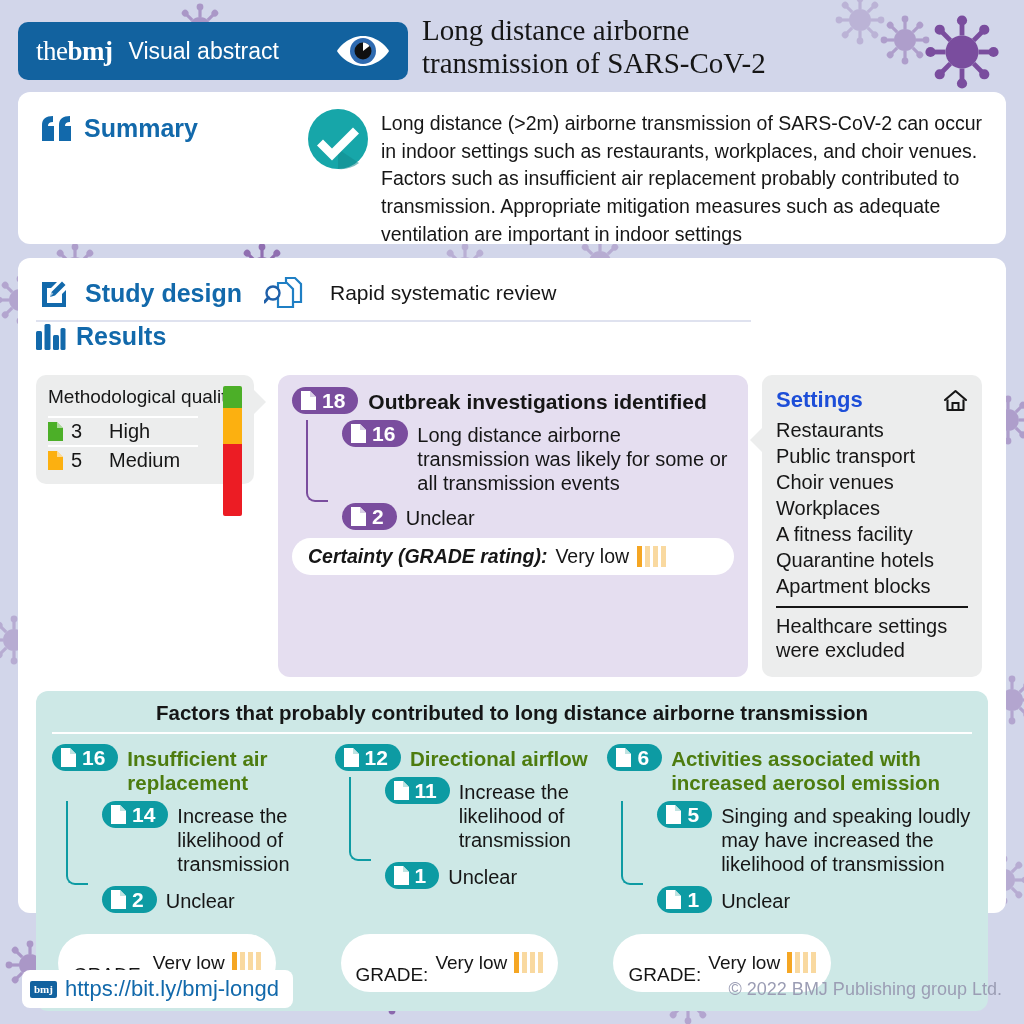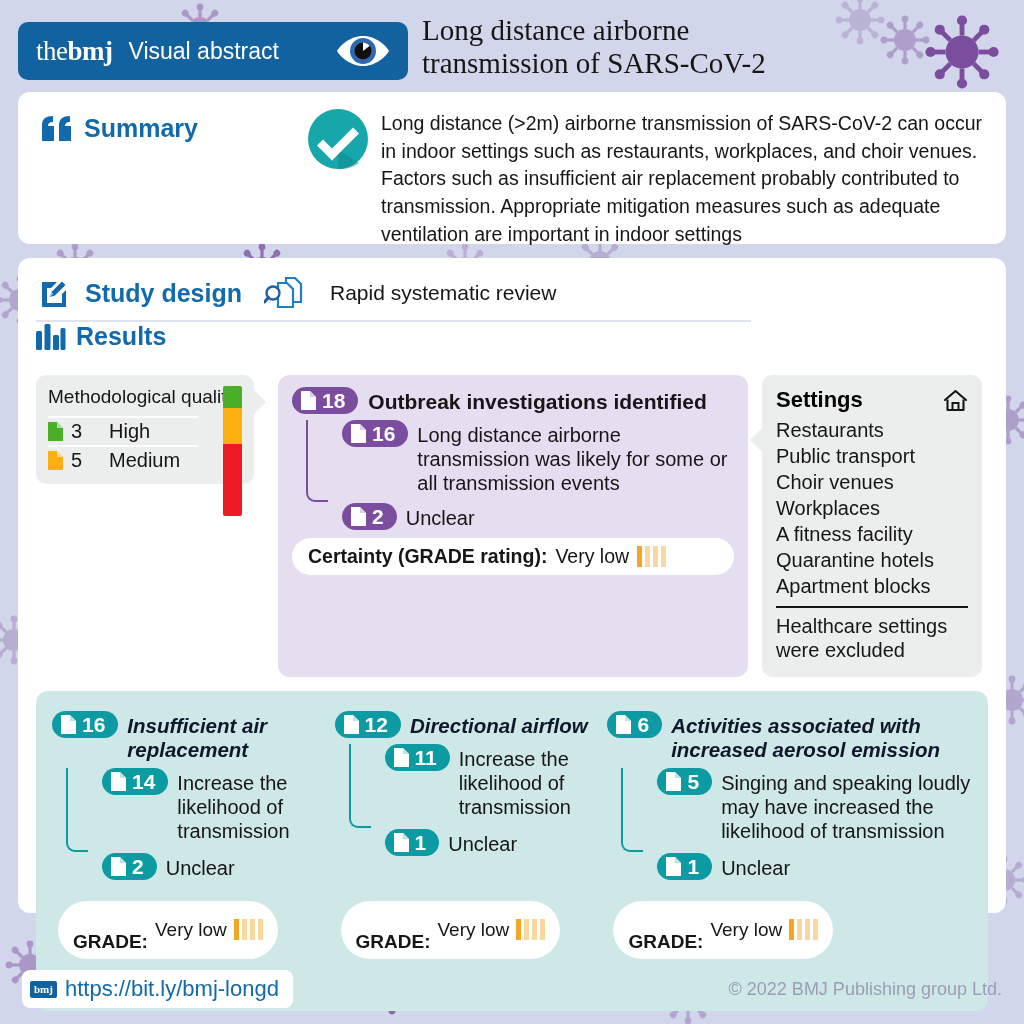--- a/index.html
+++ b/index.html
@@ -268,21 +268,21 @@
     background: #ffffff;
     border-radius: 999px;
     padding: 7px 16px;
     display: flex;
     align-items: center;
     gap: 8px;
     font-size: 19.5px;
     color: #161616;
     margin-top: 4px;
   }
-  .certainty-pill b { font-weight: bold; }
+  .certainty-pill b { font-weight: bold; font-style: italic; }
 
   .grade-bars { display: inline-flex; gap: 3px; align-items: center; }
   .grade-bars i { display: block; width: 5px; height: 21px; background: #f9d9a0; }
   .grade-bars i.on { background: #f5a623; }
 
   
   .settings-box {
     background: #eceded;
     border-radius: 10px;
     width: 220px;
@@ -300,21 +300,21 @@
     border-top: 13px solid transparent;
     border-bottom: 13px solid transparent;
     border-right: 13px solid #eceded;
   }
   .settings-head {
     display: flex;
     align-items: center;
     justify-content: space-between;
     margin-bottom: 4px;
   }
-  .settings-title { font-size: 22px; font-weight: bold; color: #000000; }
+  .settings-title { font-size: 22px; font-weight: bold; color: #1d4ed8; }
   .settings-list li {
     list-style: none;
     font-size: 20px;
     line-height: 1.3;
     color: #161616;
   }
   .settings-note {
     border-top: 2px solid #161616;
     margin-top: 7px;
     padding-top: 6px;
@@ -345,23 +345,22 @@
   .factor-col { position: relative; }
   .factor-col.c1 { width: 282px; }
   .factor-col.c2 { width: 272px; }
   .factor-col.c3 { width: 380px; }
 
   .factor-head { display: flex; align-items: flex-start; gap: 9px; }
   .factor-name {
     font-size: 20.5px;
     font-weight: bold;
     line-height: 1.18;
-    color: #0f172a;
+    color: #4d7c0f;
     padding-top: 3px;
-    font-style: italic;
   }
 
   .tree-teal {
     position: absolute;
     left: 14px;
     width: 22px;
     border-left: 2.5px solid #0d9ba3;
     border-bottom: 2.5px solid #0d9ba3;
     border-bottom-left-radius: 9px;
   }
@@ -369,21 +368,21 @@
   .grade-footer {
     background: #ffffff;
     border-radius: 999px;
     padding: 6px 15px;
     display: inline-flex;
     align-items: center;
     gap: 7px;
     font-size: 19px;
     color: #161616;
   }
-  .grade-footer b { font-weight: bold; margin-top: 24px; }
+  .grade-footer b { font-weight: normal; margin-top: 24px; }
 
   
   .footer {
     position: absolute;
     left: 0; right: 0;
     bottom: 0;
     height: 70px;
     display: flex;
     align-items: center;
     padding: 0 22px;
@@ -640,20 +639,21 @@
             <li>Workplaces</li>
             <li>A fitness facility</li>
             <li>Quarantine hotels</li>
             <li>Apartment blocks</li>
           </ul>
         <div class="settings-note">Healthcare settings were excluded</div>
       </div>
     </div>
 
     <div class="factors">
+      <div class="factors-title">Factors that probably contributed to long distance airborne transmission</div>
       <div class="factor-cols" id="factor-cols">
           <div class="factor-col c1" style="height: 248px;">
             <div class="factor-head">
               <span class="pill teal">
                 <svg width="15" height="19" viewBox="0 0 15 19">
                   <path d="M0 0 h9 l6 6 v13 h-15 z" fill="#ffffff"></path>
                   <path d="M9 0 l6 6 h-6 z" fill="#bfe3e1"></path>
                 </svg>
                 <span class="num">16</span>
               </span>

